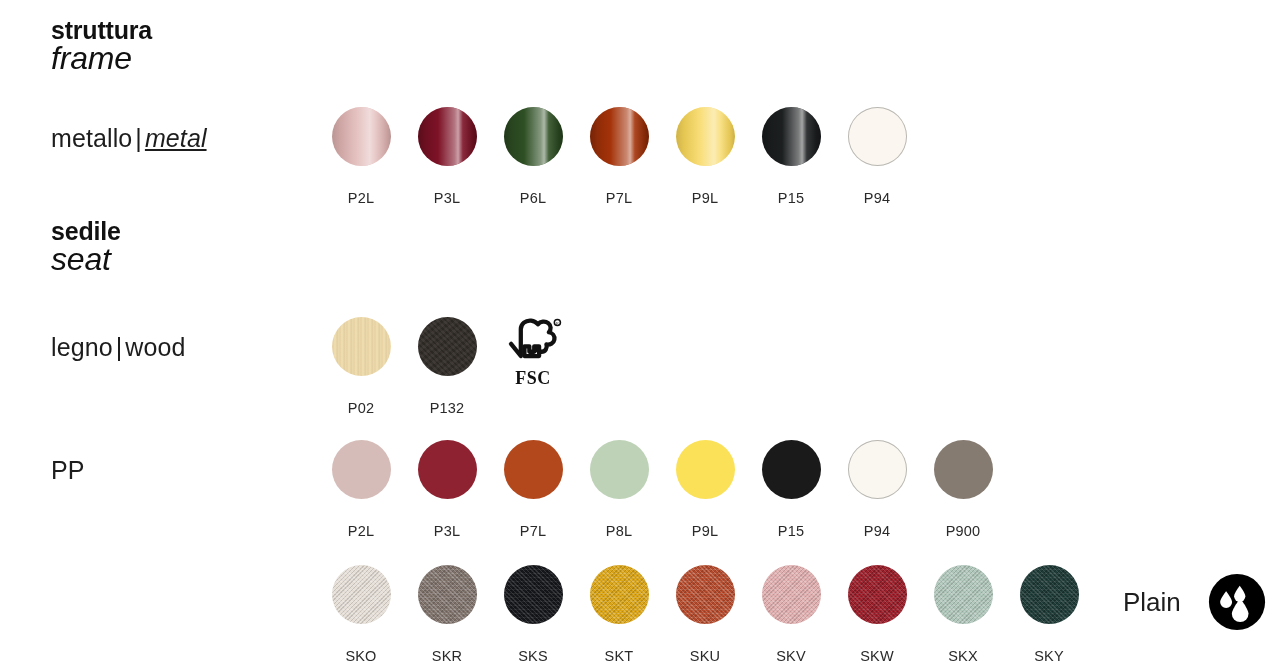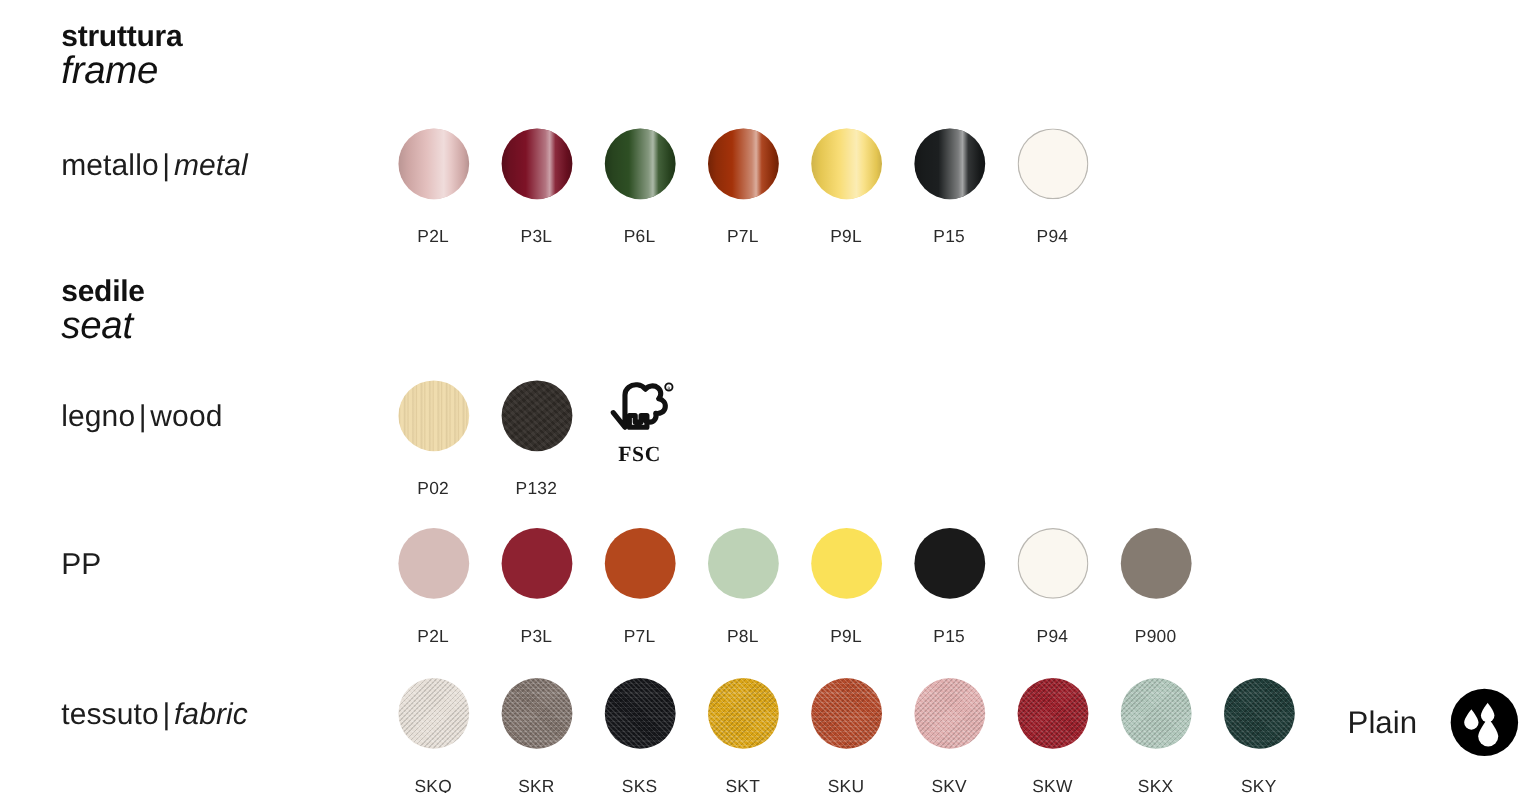--- a/index.html
+++ b/index.html
@@ -24,21 +24,21 @@
     letter-spacing: -0.2px; line-height: 28px; color: #111;
   }
 
   
   .row-label {
     position: absolute; left: 51px;
     font-size: 25px; font-weight: 300; color: #1d1d1d;
     white-space: nowrap; letter-spacing: 0.1px;
   }
   .row-label .sep { font-weight: 300; padding: 0 3px; }
-  .row-label .en-it { font-style: italic; font-weight: 300; }
+  .row-label .en-it { font-style: italic; font-weight: 300; text-decoration: underline; }
 
   
   .swatch-row { position: absolute; display: flex; }
   .swatch-cell {
     width: 86px;
     display: flex; flex-direction: column; align-items: center;
   }
   .swatch {
     width: 59px; height: 59px; border-radius: 50%;
     position: relative; overflow: hidden;
@@ -163,21 +163,21 @@
       <div class="swatch-cell">
         <div class="swatch gloss" style="background: rgb(28, 31, 32);"></div>
         <div class="code">P15</div>
       </div>
       <div class="swatch-cell">
         <div class="swatch outlined" style="background: rgb(251, 247, 240);"></div>
         <div class="code">P94</div>
       </div>
     </div>
 
-  <div class="section-head" style="top:229px;">
+  <div class="section-head" style="top:217px;">
     <div class="it">sedile</div>
     <div class="en">seat</div>
   </div>
 
   <div class="row-label" style="top:333px;">
     <span>legno</span><span class="sep">|</span><span>wood</span>
   </div>
   <div class="swatch-row" id="row-wood" style="top:317px; left:318px;">
       <div class="swatch-cell">
         <div class="swatch grain" style="background: rgb(239, 220, 174);"></div>
@@ -231,23 +231,20 @@
       <div class="swatch-cell">
         <div class="swatch outlined" style="background: rgb(250, 247, 240);"></div>
         <div class="code">P94</div>
       </div>
       <div class="swatch-cell">
         <div class="swatch " style="background: rgb(133, 123, 113);"></div>
         <div class="code">P900</div>
       </div>
     </div>
 
-  <div class="row-label" style="top:581px;">
-    <span>tessuto</span><span class="sep">|</span><span class="en-it">fabric</span>
-  </div>
   <div class="swatch-row" id="row-fabric" style="top:565px; left:318px;">
       <div class="swatch-cell">
         <div class="swatch weave" style="background: rgb(229, 222, 214);"></div>
         <div class="code">SKQ</div>
       </div>
       <div class="swatch-cell">
         <div class="swatch weave" style="background: rgb(125, 112, 105);"></div>
         <div class="code">SKR</div>
       </div>
       <div class="swatch-cell">

